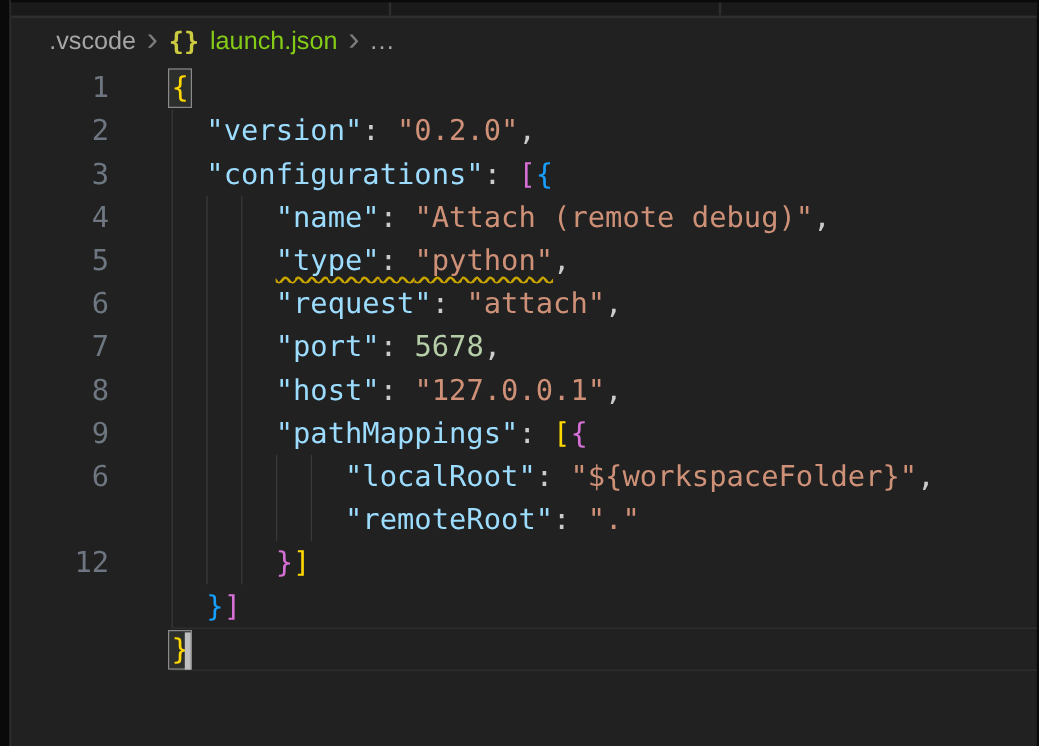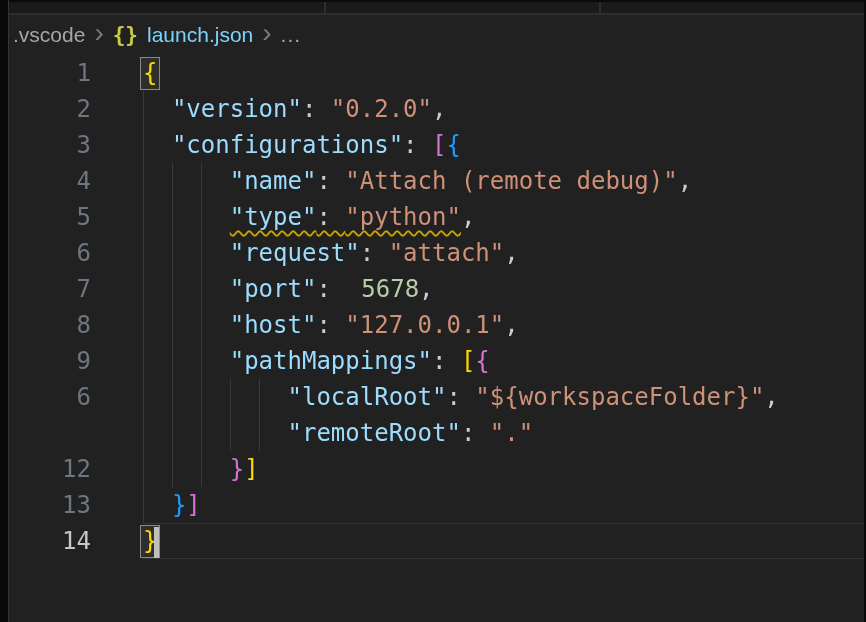--- a/index.html
+++ b/index.html
@@ -6,39 +6,39 @@
   .screen{position:relative;width:866px;height:622px;background:#0a0a0a;overflow:hidden;
           font-family:"DejaVu Sans Mono",monospace;}
   .window{position:absolute;left:8px;top:0;width:856px;height:622px;background:#212121;
           border-left:1px solid #353535;box-sizing:border-box;}
   
   .tabbar{position:absolute;left:0;top:0;right:0;height:11px;background:#1a1a1a;
           border-top:2px solid #0a0a0a;border-bottom:2px solid #2e2e2e;box-sizing:content-box;}
   .tab-sep{position:absolute;top:0;bottom:0;width:2px;background:#2e2e2e;}
   
   .breadcrumbs{position:absolute;left:0;top:15px;right:0;height:40px;display:flex;align-items:center;
-               padding-left:4px;gap:9px;font-family:"Liberation Sans",sans-serif;font-size:21px;}
+               padding-left:32px;gap:9px;font-family:"Liberation Sans",sans-serif;font-size:21px;}
   .bc-folder{color:#a6a6a6;}
-  .bc-file{color:#7dd3fc;}
+  .bc-file{color:#84cc16;}
   .bc-more{color:#a6a6a6;letter-spacing:1px;}
   .bc-chevron{color:#7c7c7c;font-size:28px;line-height:20px;margin-top:-4px;font-weight:200;}
   .bc-json-icon{color:#cbcb41;font-family:"DejaVu Sans Mono",monospace;font-size:21px;font-weight:bold;}
   
   .editor{position:absolute;left:0;top:55px;right:0;bottom:0;}
   .indent-guide{position:absolute;width:1px;background:#3a3a3a;}
   .line{position:relative;height:36px;line-height:36px;font-size:24px;white-space:pre;}
   .lnum{position:absolute;left:0;top:0;width:82px;text-align:right;color:#6e7681;}
   .line.active .lnum{color:#c6c6c6;}
   .code{position:absolute;left:134px;top:0;white-space:pre;}
   .linehl{position:absolute;left:134px;right:0;top:0;height:34px;
           border-top:1px solid #323232;border-bottom:1px solid #323232;}
   .plain{color:#cccccc;}
   .key{color:#9cdcfe;}
   .str{color:#ce9178;}
-  .tnum{color:#b5cea8;margin-left:16px;}
+  .tnum{color:#b5cea8;}
   .punc{color:#cccccc;}
   .b1{color:#ffd700;}
   .b2{color:#d670d6;}
   .b3{color:#179fff;}
   .sq{text-decoration:underline;text-decoration-style:wavy;text-decoration-color:#c9a400;
       text-decoration-thickness:1.5px;text-underline-offset:5px;text-decoration-skip-ink:none;}
   .bbox{border:1px solid #8a8a8a;background:rgba(130,148,130,0.13);padding:1px 2px 2px 2px;margin-left:-3px;}
   .cursor{position:absolute;left:145px;width:5px;height:31px;background:#bfbfbf;z-index:3;}
 </style>
 </head>
@@ -75,21 +75,21 @@
           <div class="line"><span class="lnum">3</span><span class="code"><span class="plain">  </span><span class="key">"configurations"</span><span class="punc">: </span><span class="b2">[</span><span class="b3">{</span></span></div>
           <div class="line"><span class="lnum">4</span><span class="code"><span class="plain">      </span><span class="key">"name"</span><span class="punc">: </span><span class="str">"Attach (remote debug)"</span><span class="punc">,</span></span></div>
           <div class="line"><span class="lnum">5</span><span class="code"><span class="plain">      </span><span class="key sq">"type"</span><span class="punc sq">: </span><span class="str sq">"python"</span><span class="punc">,</span></span></div>
           <div class="line"><span class="lnum">6</span><span class="code"><span class="plain">      </span><span class="key">"request"</span><span class="punc">: </span><span class="str">"attach"</span><span class="punc">,</span></span></div>
           <div class="line"><span class="lnum">7</span><span class="code"><span class="plain">      </span><span class="key">"port"</span><span class="punc">: </span><span class="tnum">5678</span><span class="punc">,</span></span></div>
           <div class="line"><span class="lnum">8</span><span class="code"><span class="plain">      </span><span class="key">"host"</span><span class="punc">: </span><span class="str">"127.0.0.1"</span><span class="punc">,</span></span></div>
           <div class="line"><span class="lnum">9</span><span class="code"><span class="plain">      </span><span class="key">"pathMappings"</span><span class="punc">: </span><span class="b1">[</span><span class="b2">{</span></span></div>
           <div class="line"><span class="lnum">6</span><span class="code"><span class="plain">          </span><span class="key">"localRoot"</span><span class="punc">: </span><span class="str">"${workspaceFolder}"</span><span class="punc">,</span></span></div>
           <div class="line"><span class="code"><span class="plain">          </span><span class="key">"remoteRoot"</span><span class="punc">: </span><span class="str">"."</span></span></div>
           <div class="line"><span class="lnum">12</span><span class="code"><span class="plain">      </span><span class="b2">}</span><span class="b1">]</span></span></div>
-          <div class="line"><span class="lnum">13</span><span class="code"><span class="plain">  </span><span class="b3">}</span><span class="b2">]</span></span></div>
-          <div class="line active"><div class="linehl"></div><span class="lnum">14</span><span class="code"><span class="b1 bbox">}</span></span></div>
+          <div class="line"><span class="code"><span class="plain">  </span><span class="b3">}</span><span class="b2">]</span></span></div>
+          <div class="line active"><div class="linehl"></div><span class="code"><span class="b1 bbox">}</span></span></div>
         </div>
 
       <div class="cursor" style="top:472px"></div>
     </div>
 
   </div>
 </div>
 
 </body></html>

